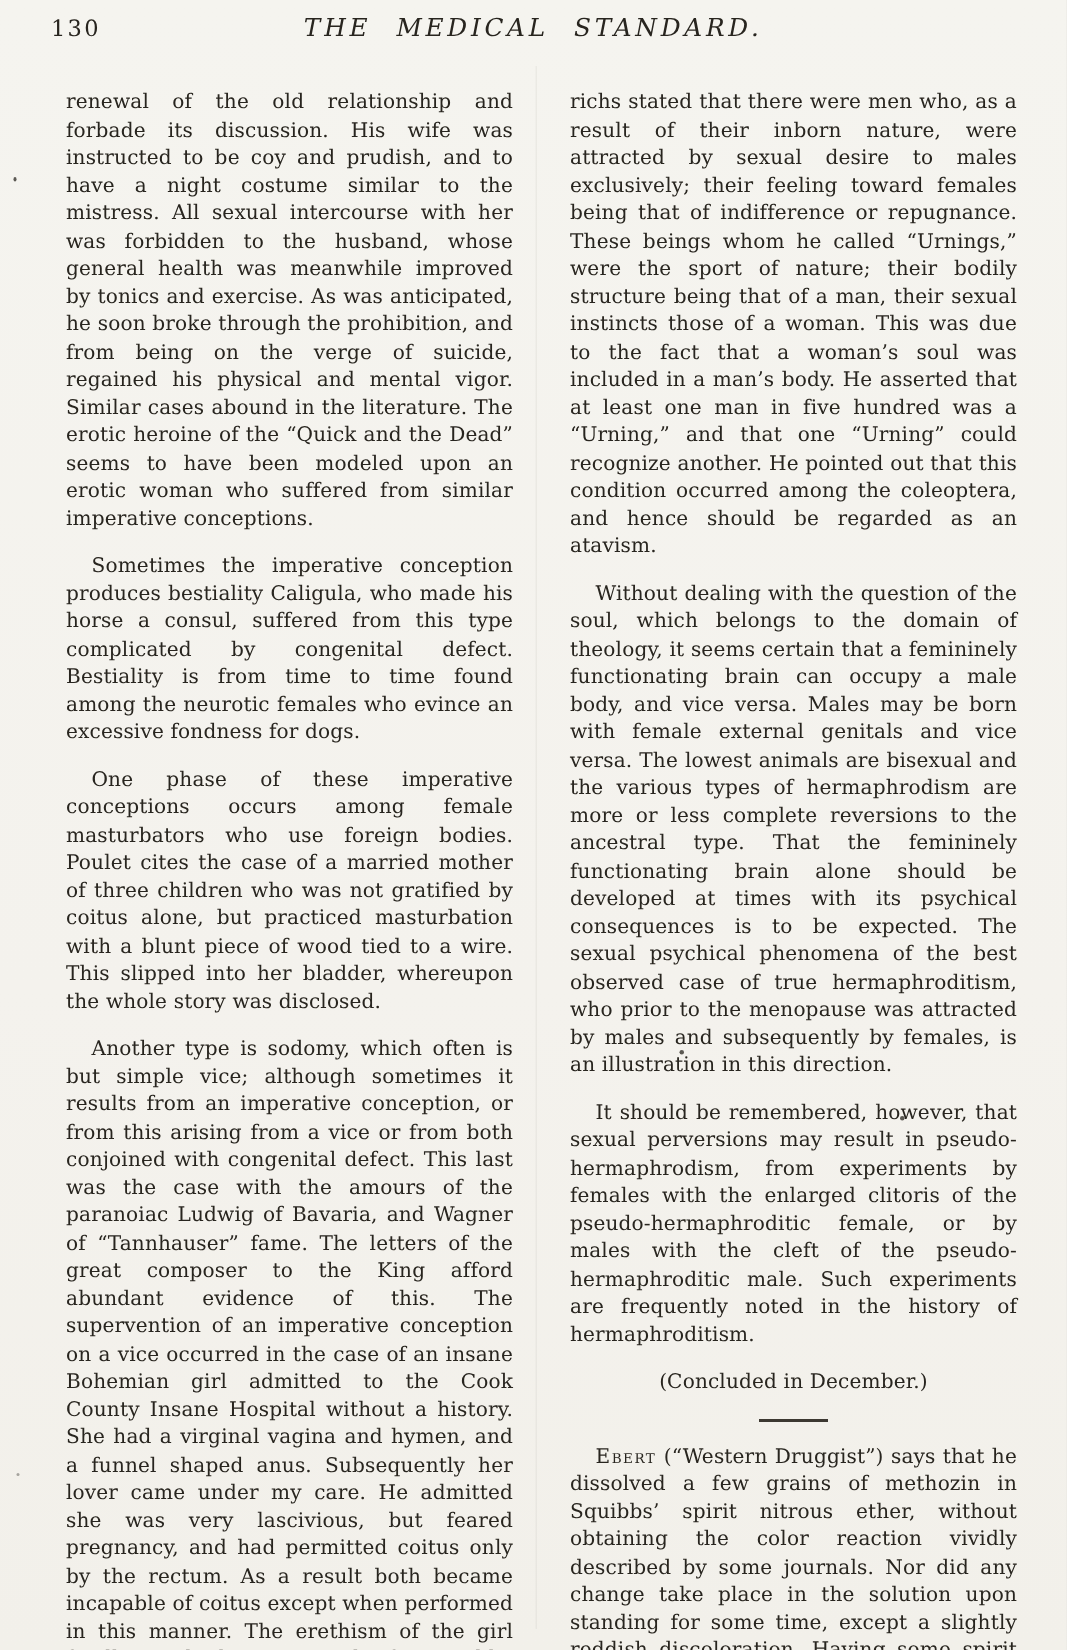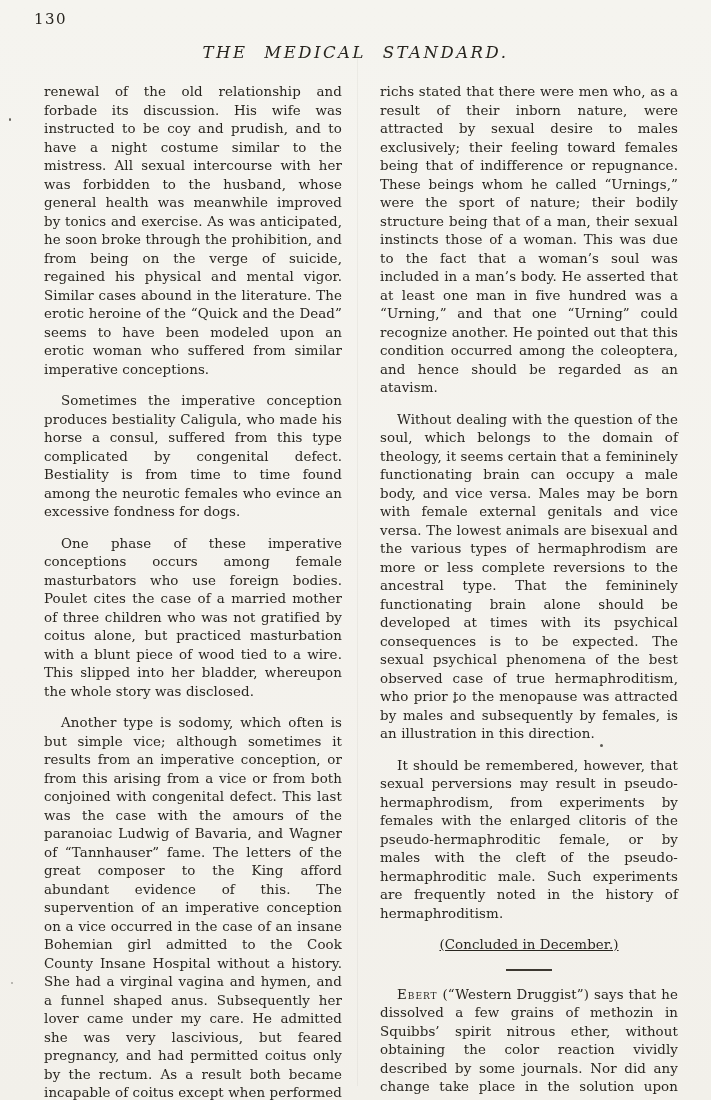--- a/index.html
+++ b/index.html
@@ -11,30 +11,30 @@
   .page {
     position: relative;
     width: 711px; height: 1100px;
     background: linear-gradient(180deg, #f5f4ef 0%, #f4f2ed 60%, #f2f0ea 100%);
     color: #28251f;
     overflow: hidden;
   }
   .header {
     position: relative;
     height: 30px;
-    padding-top: 28px;
+    padding-top: 5px;
   }
   .page-number {
     position: absolute;
     left: 34px; top: 10px;
     font-size: 15px;
     letter-spacing: 1.5px;
   }
   .journal-title {
-    margin: 15px;
+    margin: 4px;
     text-align: center;
     font-style: italic;
     font-weight: 500;
     font-size: 16.5px;
     letter-spacing: 2.5px;
     word-spacing: 9px;
   }
   .columns {
     display: flex;
     gap: 12px;
@@ -42,21 +42,21 @@
   }
   .col {
     width: 324px;
     text-align: justify;
     font-size: 13.4px;
     line-height: 18.5px;
     letter-spacing: 0.1px;
   }
   .col p { margin: 13px; }
   p.indent { text-indent: 17px; }
-  p.centered { text-align: center; text-indent: 0; margin-top: 1px; text-decoration: underline; }
+  p.centered { text-align: center; text-indent: 0; margin-top: 1px; }
   .divider {
     width: 46px; height: 2px;
     background: #3c3831;
     margin: 14px auto 15px auto;
   }
   .lead-sc {
     font-variant: small-caps;
     letter-spacing: 1px;
   }
   .gutter-line {

